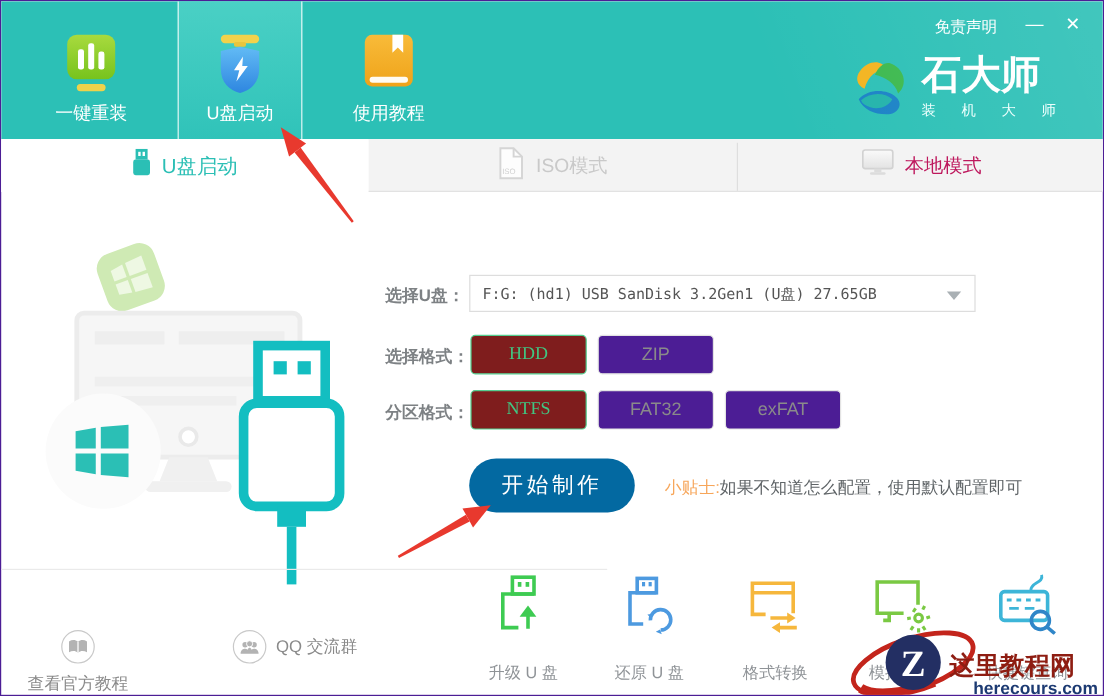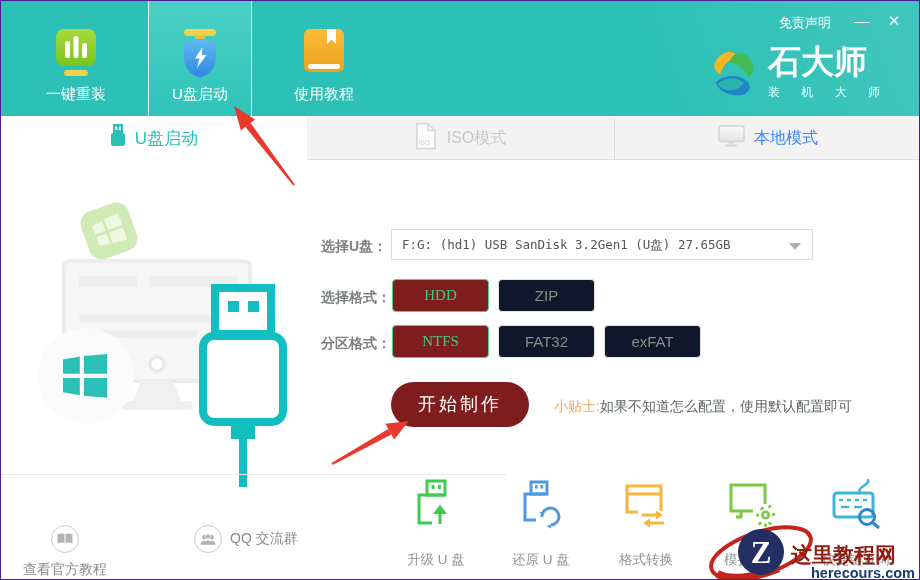--- a/index.html
+++ b/index.html
@@ -29,36 +29,36 @@
 
   
   .mode-row { position:absolute; left:0; top:115px; width:100%; height:44px; background:#fff; }
   .mode-gray { position:absolute; left:306px; right:0; top:0; height:44px; background:#f3f3f3;
     border-bottom:1px solid #e2e2e2; }
   .mode-div { position:absolute; left:613px; top:118px; width:1px; height:40px; background:#dedede; }
   .mode-tab { position:absolute; top:115px; height:44px; display:flex; align-items:center;
     justify-content:center; gap:9px; cursor:pointer; }
   .mode-usb { left:0; width:306px; background:#fff; color:#2bbfb5; font-size:17px; }
   .mode-iso { left:306px; width:307px; color:#c9c9c9; font-size:16px; }
-  .mode-local { left:614px; width:306px; color:#3b82f6; font-size:16px; }
+  .mode-local { left:614px; width:306px; color:#be185d; font-size:16px; }
 
   
   .flabel { position:absolute; font-size:14px; color:#7d8184;font-weight:bold; }
   .usb-select { position:absolute; left:390px; top:228px; width:422px; height:31px;
     border:1px solid #ddd; background:#fff; cursor:pointer; }
   .usb-select-text { line-height:29px; padding-left:10px; font-family:"DejaVu Sans Mono",monospace;
     font-size:12.5px; color:#555; white-space:nowrap; overflow:hidden; }
   .caret { position:absolute; right:11px; top:13px; width:0; height:0;
     border-left:6px solid transparent; border-right:6px solid transparent;
     border-top:7px solid #a9b0b4; }
   .opt-btn { position:absolute; width:97px; height:33px; border:1px solid #e3e3e3; border-radius:4px;
-    background:#0f172a; color:#8a8a8a; font-size:15px; text-align:center; line-height:31px; cursor:pointer; }
+    background:#4c1d95; color:#8a8a8a; font-size:15px; text-align:center; line-height:31px; cursor:pointer; }
   .opt-btn.selected { border-color:#55cd90; background:#7f1d1d; color:#41c682;font-family:Liberation Serif, serif; }
   .start-btn { position:absolute; left:390px; top:381px; width:138px; height:45px; border-radius:23px;
-    background:#7f1d1d; color:#fff; font-size:18px; letter-spacing:3px; text-align:center;
+    background:#0369a1; color:#fff; font-size:18px; letter-spacing:3px; text-align:center;
     line-height:45px; cursor:pointer; }
   .tip { position:absolute; left:553px; top:397px; font-size:14px; white-space:nowrap; }
   .tip-prefix { color:#f7a65a; } .tip-text { color:#5f6467; }
 
   
   .footer-divider { position:absolute; left:0; top:473px; width:505px; height:1px; background:#eaeaea; }
   .flink { position:absolute; top:524px; display:flex; align-items:center; gap:8px; color:#8a8a8a;
     font-size:14px; cursor:pointer; }
   .flink-1 { left:22px;flex-direction:column; } .flink-2 { left:193px; }
   .circ { width:28px; height:28px; border:1px solid #c9c9c9; border-radius:50%;

